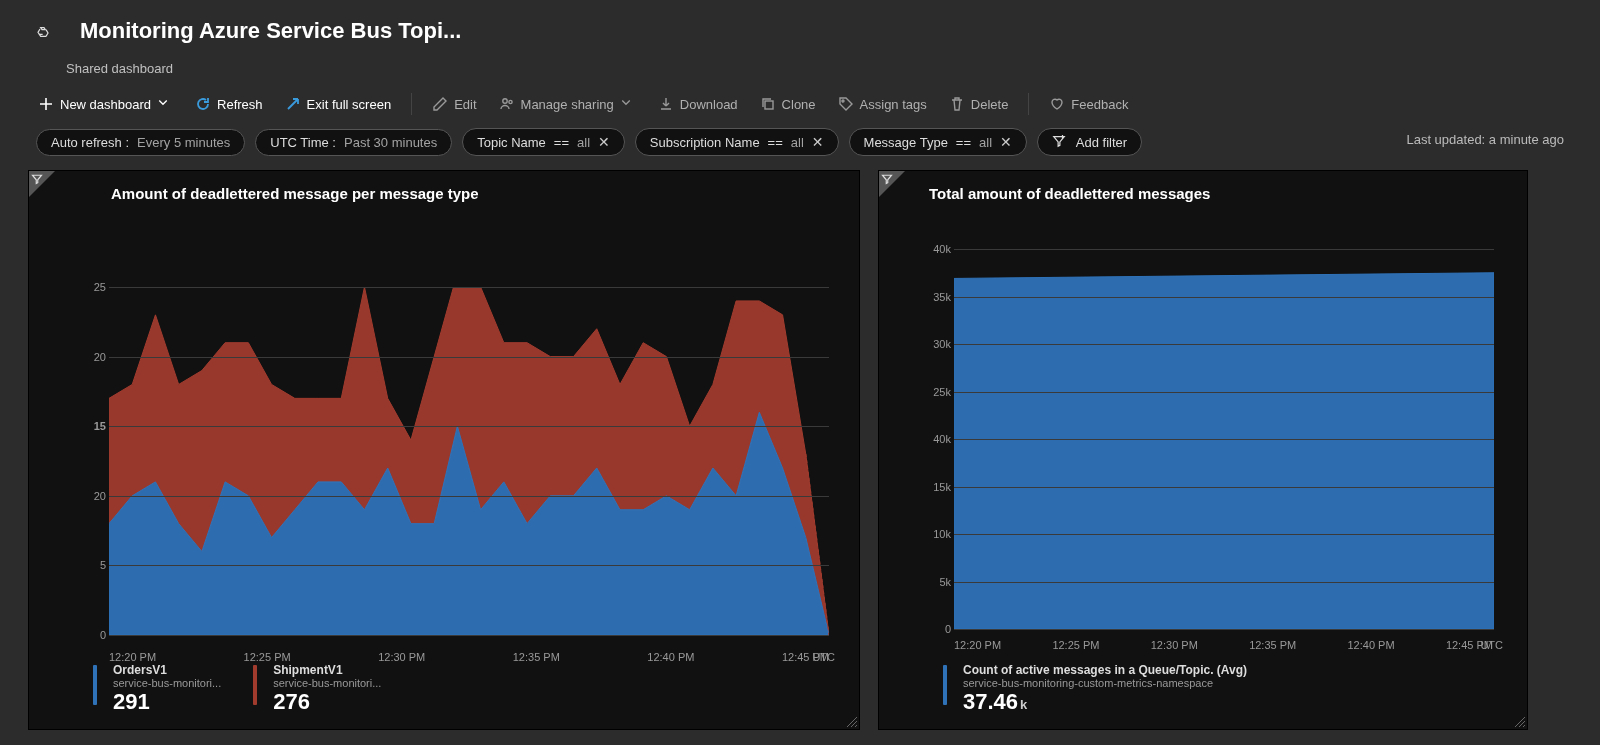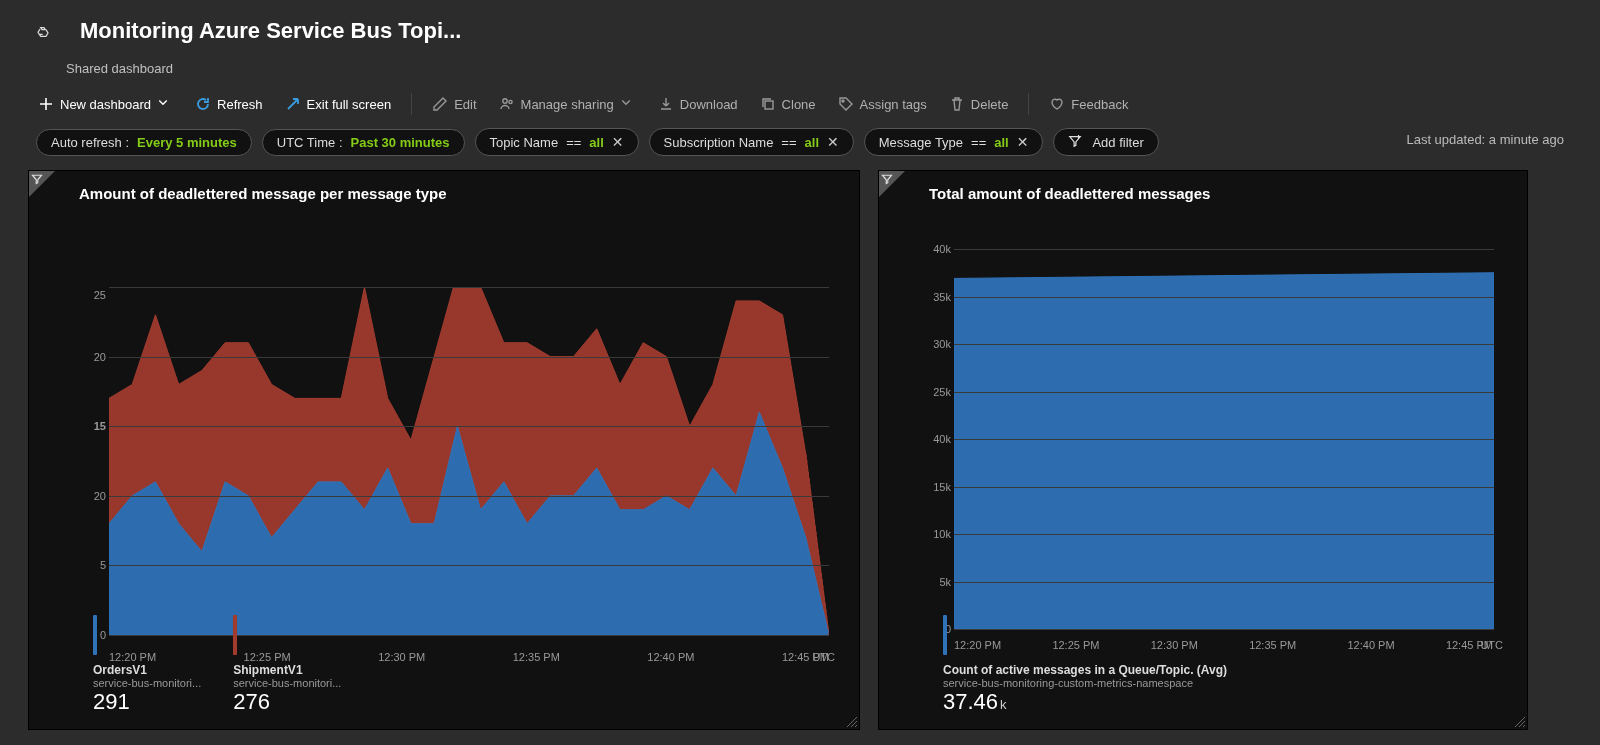--- a/index.html
+++ b/index.html
@@ -29,34 +29,34 @@
   .pill-row {
     display: flex; align-items: center; gap: 10px;
     padding: 0 36px 14px 36px;
     position: relative;
   }
   .pill {
     background: #111; border: 1px solid #555; border-radius: 999px;
     padding: 5px 14px; display: flex; align-items: center; gap: 8px;
     font-size: 13px; color: #ddd; cursor: pointer;
   }
-  .pill b { color: #84cc16; font-weight: 700; }
+  .pill b { color: #a3a3a3; font-weight: 400; }
   .pill .close { font-size: 14px; color: #ccc; }
   .last-updated {
     position: absolute; right: 36px; top: 4px;
     color: #bbb; font-size: 13px;
   }
   .tiles {
     display: flex; gap: 18px; padding: 0 28px;
   }
   .tile {
     background: #111; border: 1px solid #000; position: relative;
     flex: 0 0 auto;
   }
-  .tile.left { width: 832px; height: 560px; }
+  .tile.left { width: 832px; height: 560px; padding-left: 32px; }
   .tile.right { width: 650px; height: 560px; }
   .tile-corner {
     position: absolute; top: 0; left: 0; width: 26px; height: 26px;
     background: #555;
     clip-path: polygon(0 0, 100% 0, 0 100%);
   }
   .tile-corner svg { position: absolute; top: 2px; left: 2px; }
   .drag-corner {
     position: absolute; bottom: 2px; right: 2px; width: 12px; height: 12px;
   }
@@ -64,25 +64,25 @@
   .chart-area { position: absolute; }
   .left .chart-area { left: 80px; top: 116px; width: 720px; height: 348px; }
   .right .chart-area { left: 75px; top:  78px;  width: 540px; height: 380px; }
   .grid-line { position: absolute; left: 0; right: 0; height: 1px; background: #3a3a3a; }
   .y-label { position: absolute; right: 100%; margin-right: 3px; font-size: 11px; color: #999; transform: translateY(-50%); white-space: nowrap; }
   .x-labels { position: absolute; left: 0; right: 0; display: flex; justify-content: space-between; font-size: 11px; color: #999; }
   .left .x-labels { top: 480px; left: 80px; right: 30px; }
   .right .x-labels { top: 468px; left: 75px; right: 34px; }
   .x-utc { position: absolute; font-size: 11px; color: #999; }
   .legend-row { position: absolute; left: 64px; bottom: 14px; display: flex; gap: 32px; }
-  .legend-item { display: flex; gap: 8px; flex-direction: column; }
+  .legend-item { display: flex; gap: 16px; }
   .legend-bar { width: 4px; background: #fff; border-radius: 1px; margin-top: 2px; height: 40px; }
   .legend-text .ln1 { font-size: 12px; color: #ddd; font-weight: 600; }
   .legend-text .ln2 { font-size: 11px; color: #999; }
-  .legend-text .big { font-size: 22px; color: #fff; font-weight: 400; }
+  .legend-text .big { font-size: 22px; color: #fff; font-weight: 700; }
   .legend-text .big small { font-size: 13px; color: #ccc; margin-left: 2px; }
   svg.chart-svg { position: absolute; left: 0; top: 0; }
   .ico { display: inline-flex; width: 16px; height: 16px; }
 </style>
 </head>
 <body>
 
 <div class="header">
   <div class="title-row">
     <span class="ico">
@@ -252,21 +252,21 @@
         <div class="y-label" style="top: 348px;">0</div>
         <div class="grid-line" style="top: 278.4px;"></div>
         <div class="y-label" style="top: 278.4px;">5</div>
         <div class="grid-line" style="top: 208.8px;"></div>
         <div class="y-label" style="top: 208.8px;">20</div>
         <div class="grid-line" style="top: 139.2px;"></div>
         <div class="y-label" style="top: 139.2px; font-weight: bold;">15</div>
         <div class="grid-line" style="top: 69.6px;"></div>
         <div class="y-label" style="top: 69.6px;">20</div>
         <div class="grid-line" style="top: 0px;"></div>
-        <div class="y-label" style="top: 8px;">25</div>
+        <div class="y-label" style="top: 0px;">25</div>
       </div>
 
     <div class="x-labels">
         <span>12:20 PM</span>
         <span>12:25 PM</span>
         <span>12:30 PM</span>
         <span>12:35 PM</span>
         <span>12:40 PM</span>
         <span>12:45 PM</span>
       </div>

